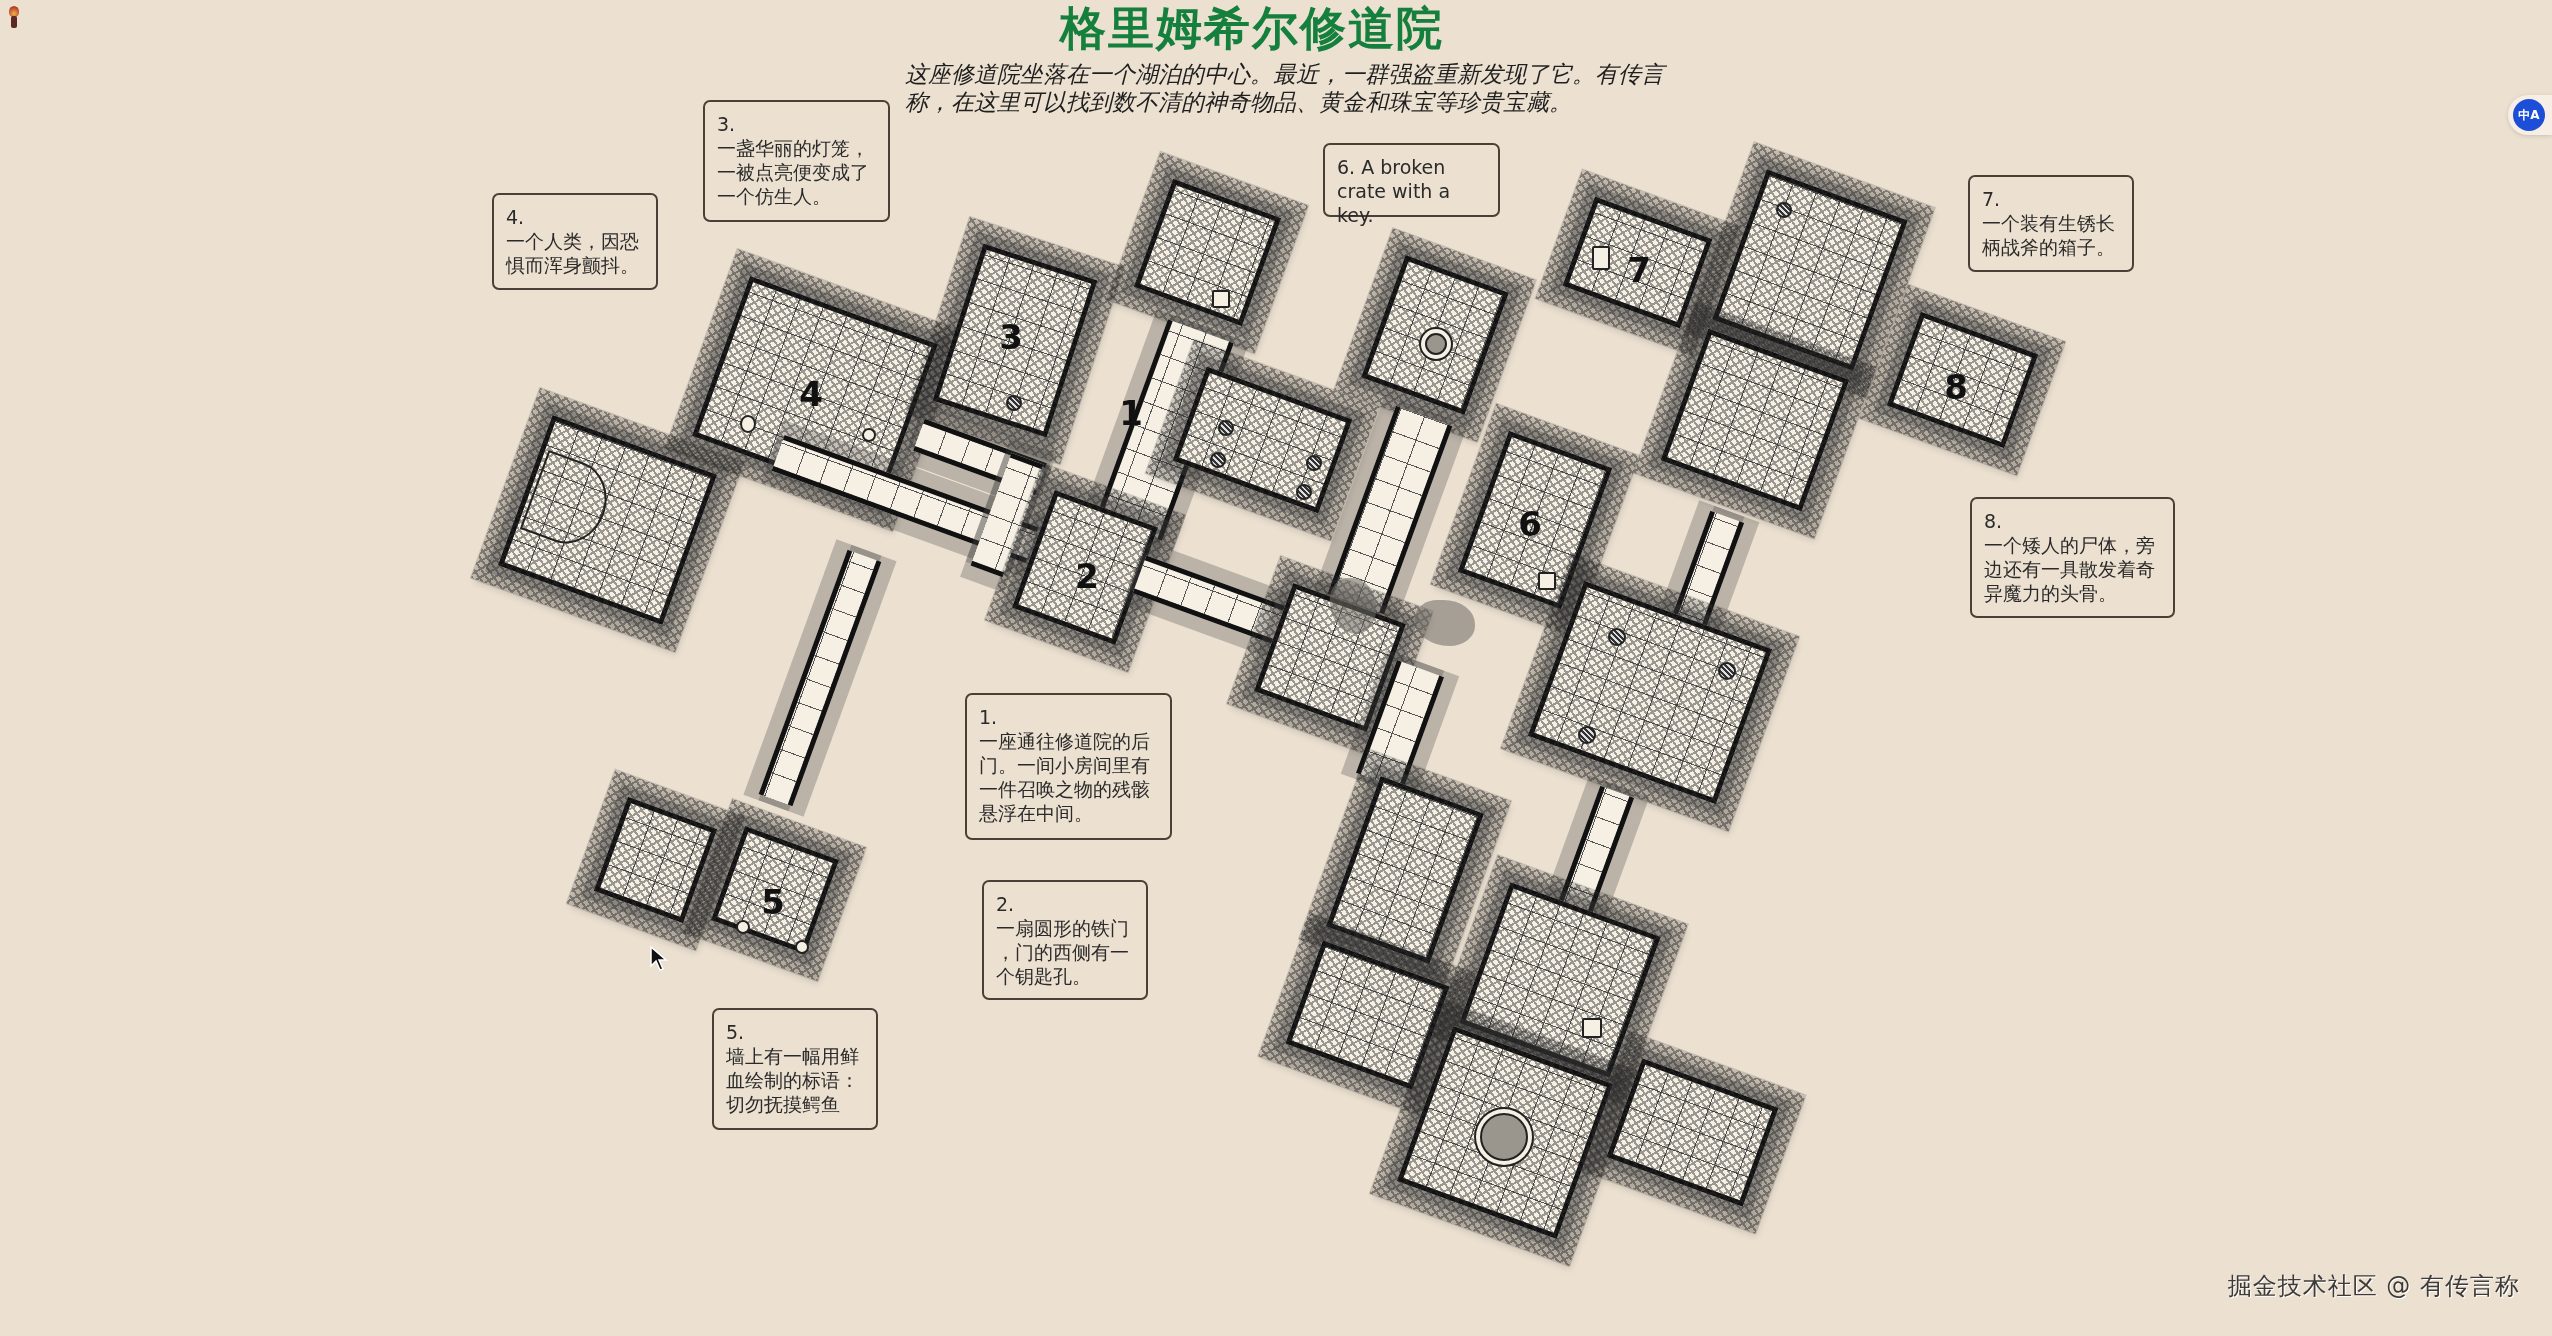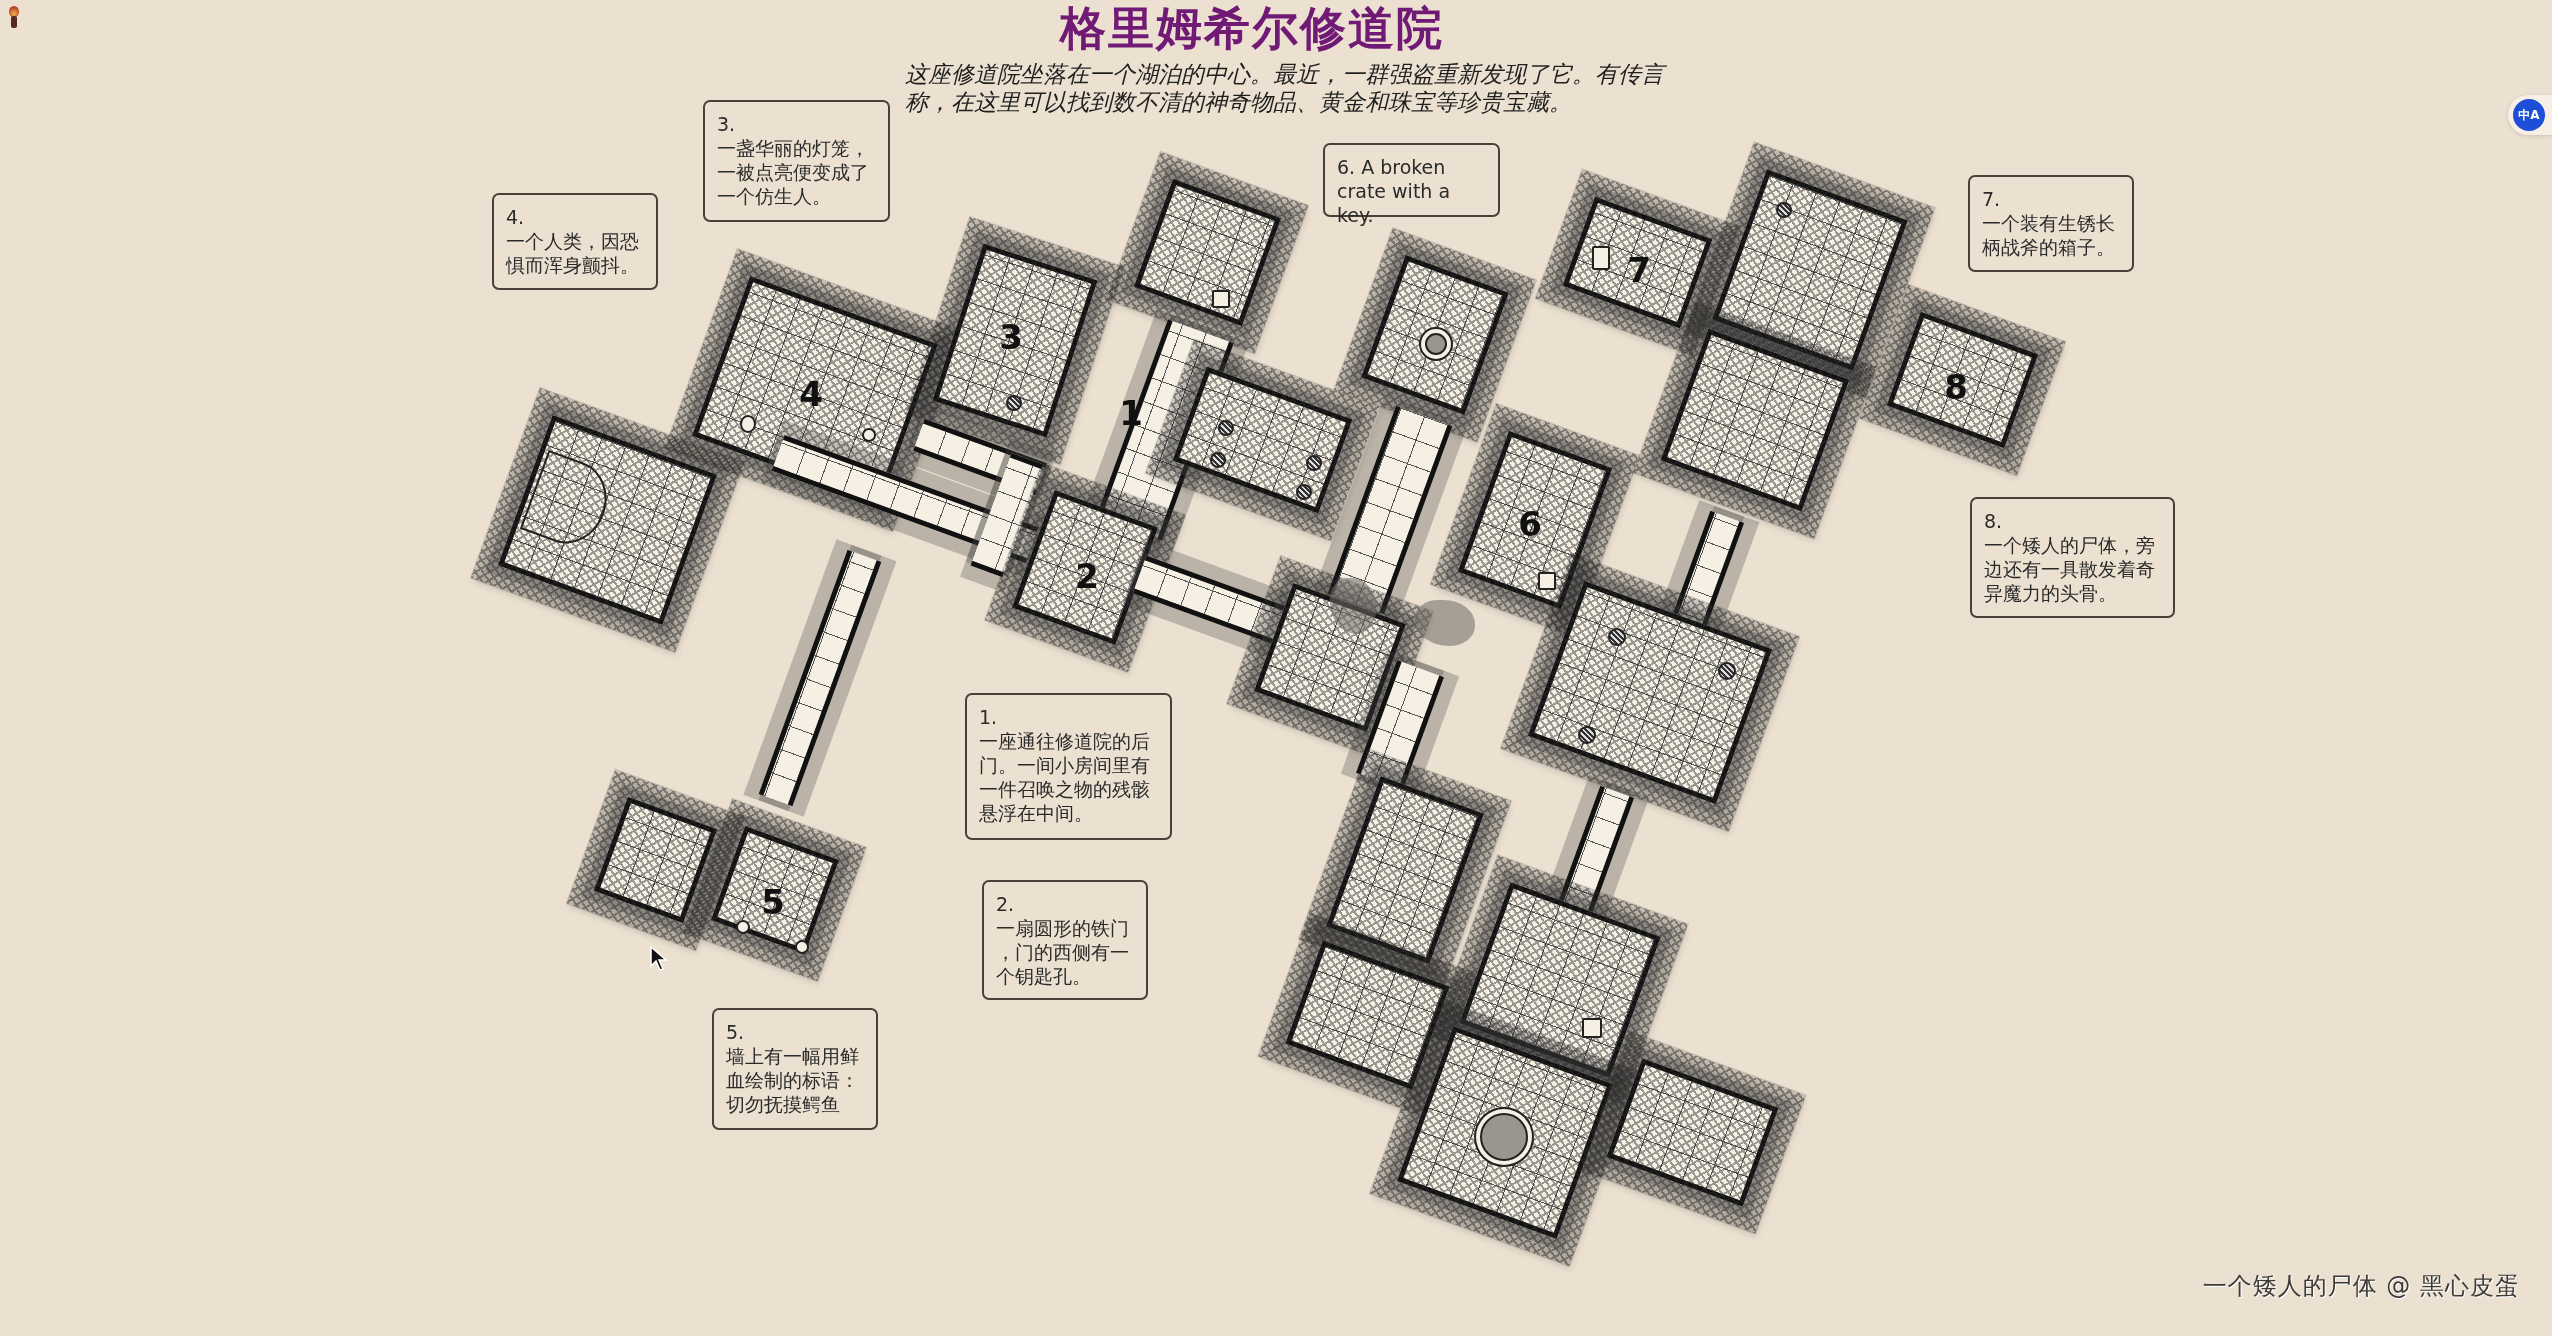--- a/index.html
+++ b/index.html
@@ -7,21 +7,21 @@
     width:2552px; height:1336px; overflow:hidden; position:relative;
     background:#ece1d1;
     font-family:"DejaVu Sans", "Liberation Sans", sans-serif;
     color:#1a1a1a;
   }
   .torch { position:absolute; left:8px; top:6px; width:12px; height:22px; }
   .torch .flame { position:absolute; left:1px; top:0; width:10px; height:11px; background:radial-gradient(circle at 50% 70%, #f2b14a, #b2412a 70%); border-radius:50% 50% 40% 40%; }
   .torch .stick { position:absolute; left:3px; top:10px; width:6px; height:12px; background:#5a2a22; border-radius:2px; }
 
   .title { position:absolute; left:0; width:2504px; top:0; text-align:center;
-    font-size:46px; font-weight:bold; letter-spacing:2px; line-height:56px; color:#701a75; }
+    font-size:46px; font-weight:bold; letter-spacing:2px; line-height:56px; color:#15803d; }
   .subtitle { position:absolute; left:905px; top:60px; width:760px; font-size:23px; font-style:italic; line-height:28px; color:#1f1f1f; }
 
   .note { position:absolute; border:2px solid #4a4038; border-radius:7px; background:#ece1d1;
     box-sizing:border-box; padding:10px 12px; font-size:19px; line-height:24px; color:#2a2a2a; white-space:pre-line; }
 
   .map { position:absolute; left:0; top:0; width:2552px; height:1336px; }
   .room { position:absolute; box-sizing:border-box;
     background-color:#f6f0e4;
     background-image:
       repeating-linear-gradient(0deg, transparent 0 24px, #555 24px 25px),
@@ -178,13 +178,13 @@
 <div class="cursor">
   <svg width="18" height="26" viewBox="0 0 18 26">
       <path d="M1 1 L1 20 L6 15 L10 24 L13 23 L9 14 L16 14 Z" fill="#111" stroke="#fff" stroke-width="1.5"></path>
     </svg>
 </div>
 
 <div class="translate-btn">
   <div class="inner">中A</div>
 </div>
 
-<div class="watermark">一个矮人的尸体 @ 黑心皮蛋</div>
+<div class="watermark">掘金技术社区 @ 有传言称</div>
 
 </body></html>

